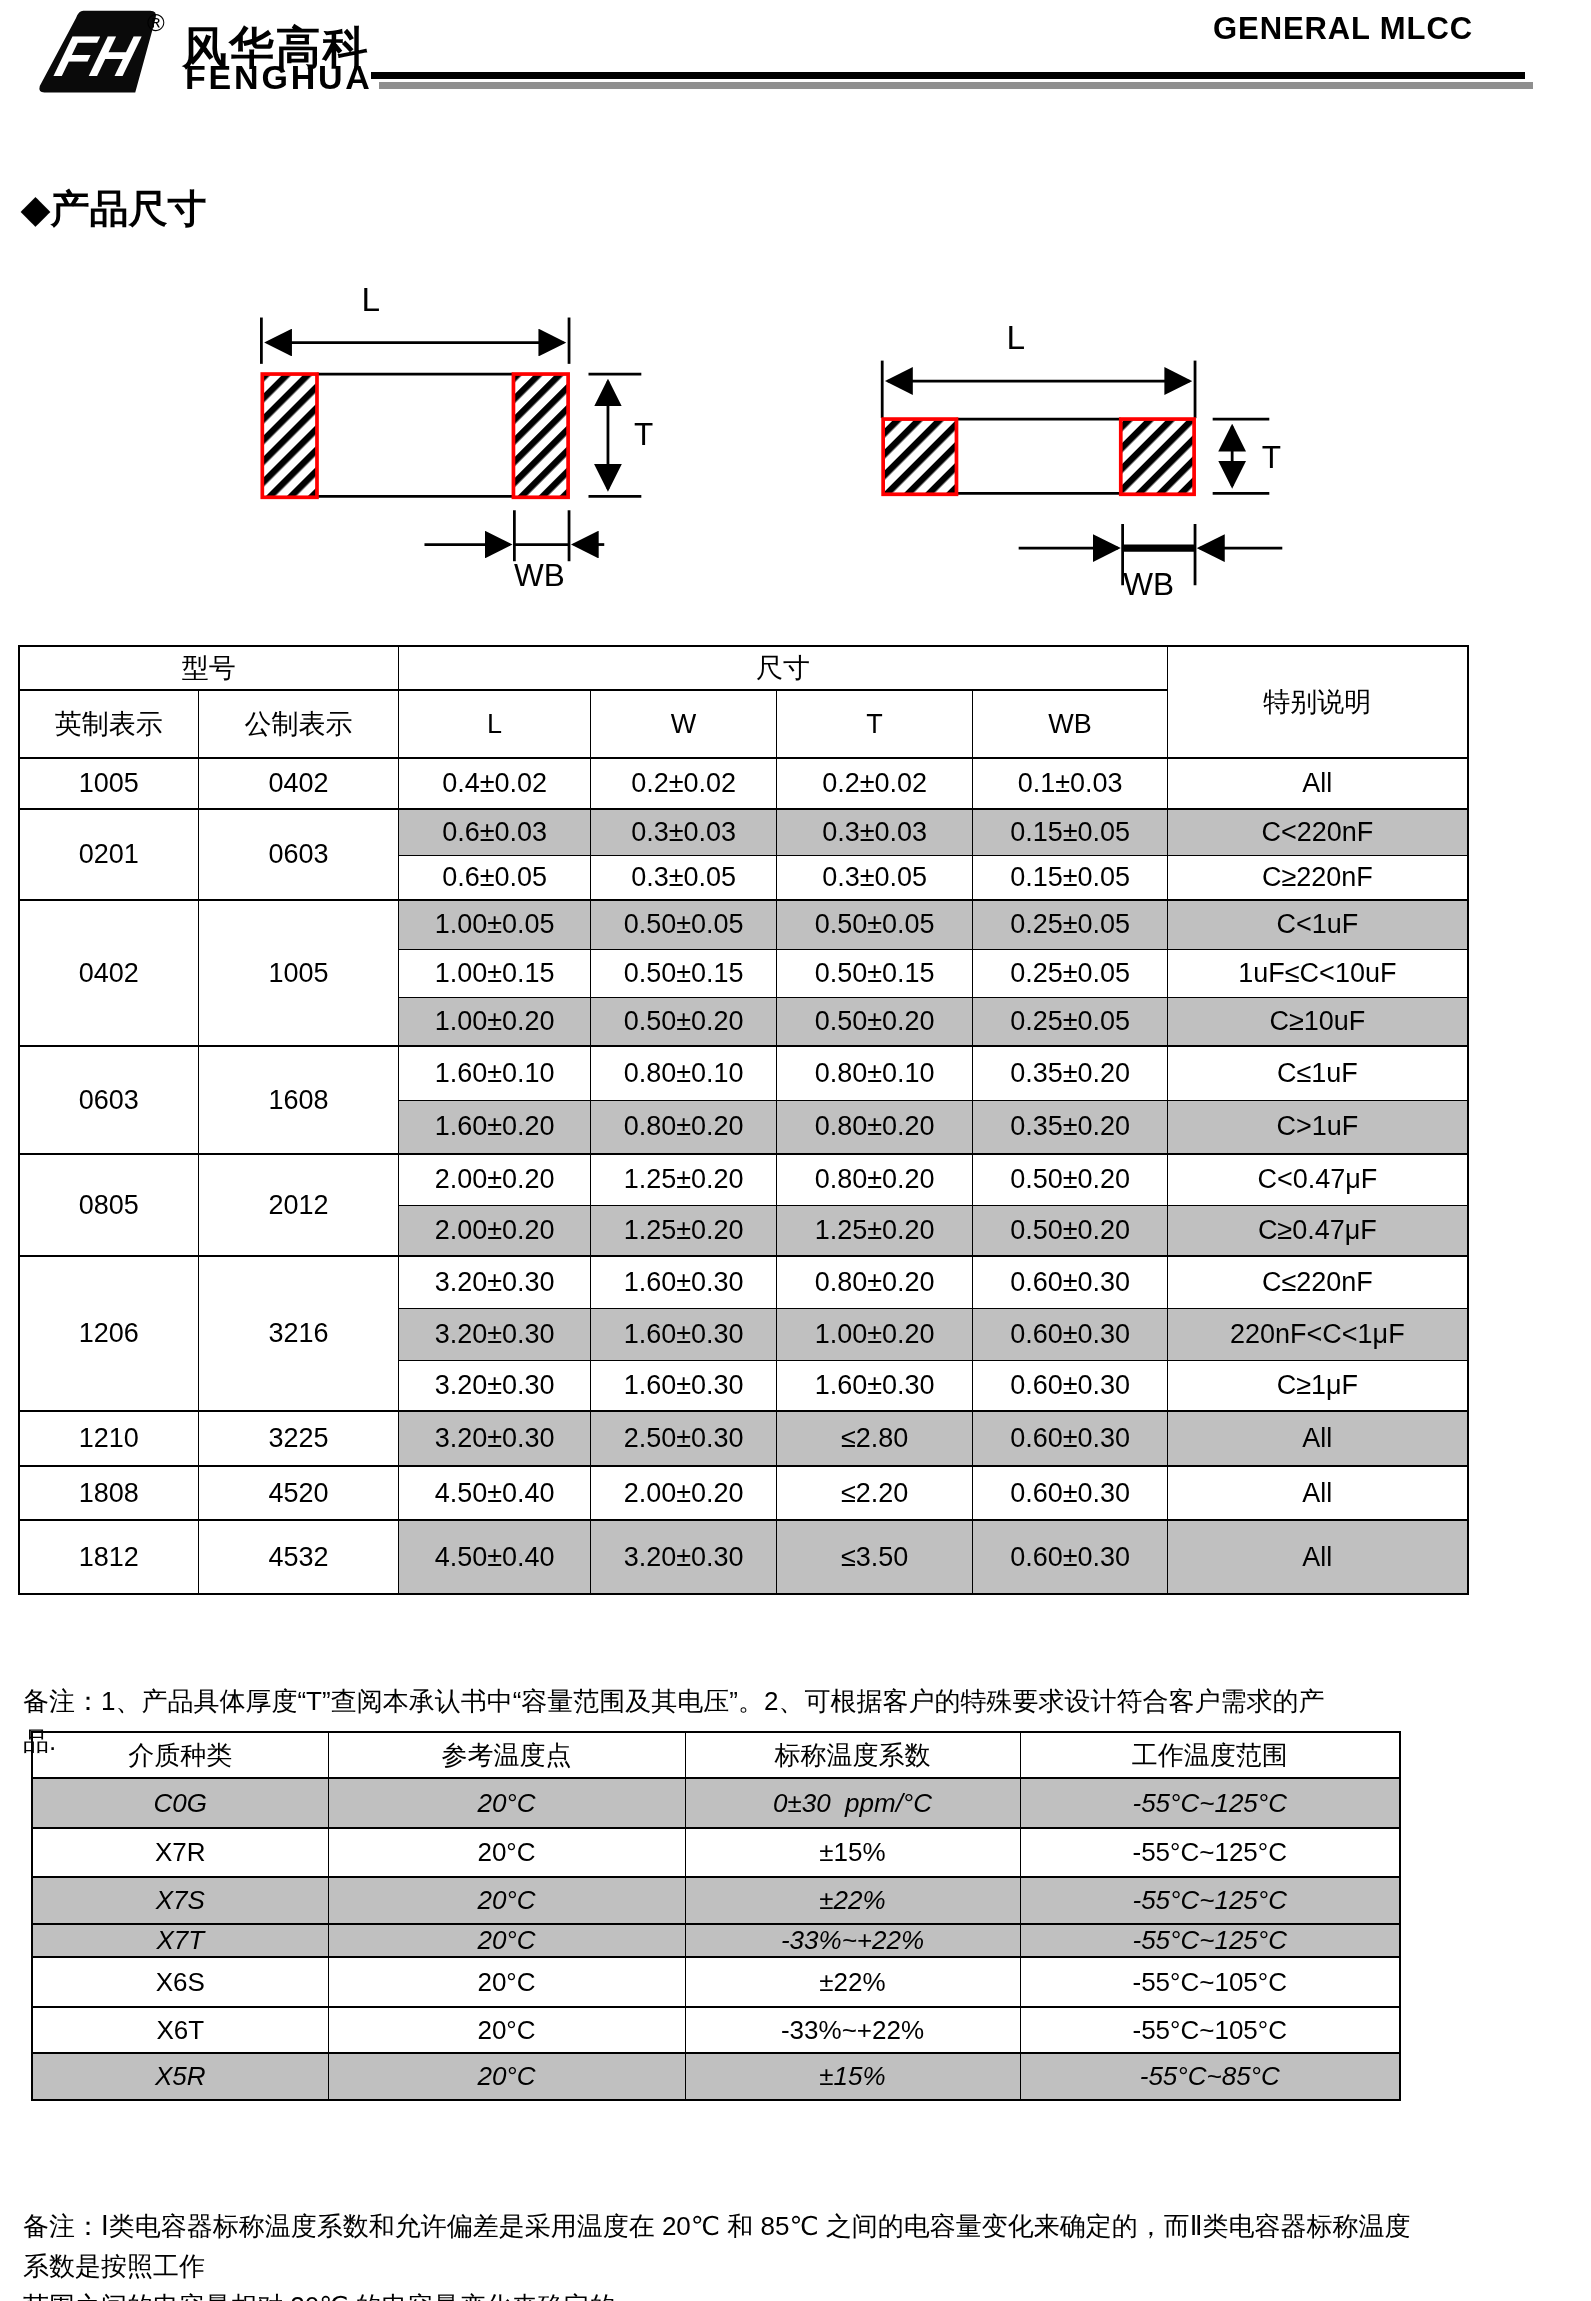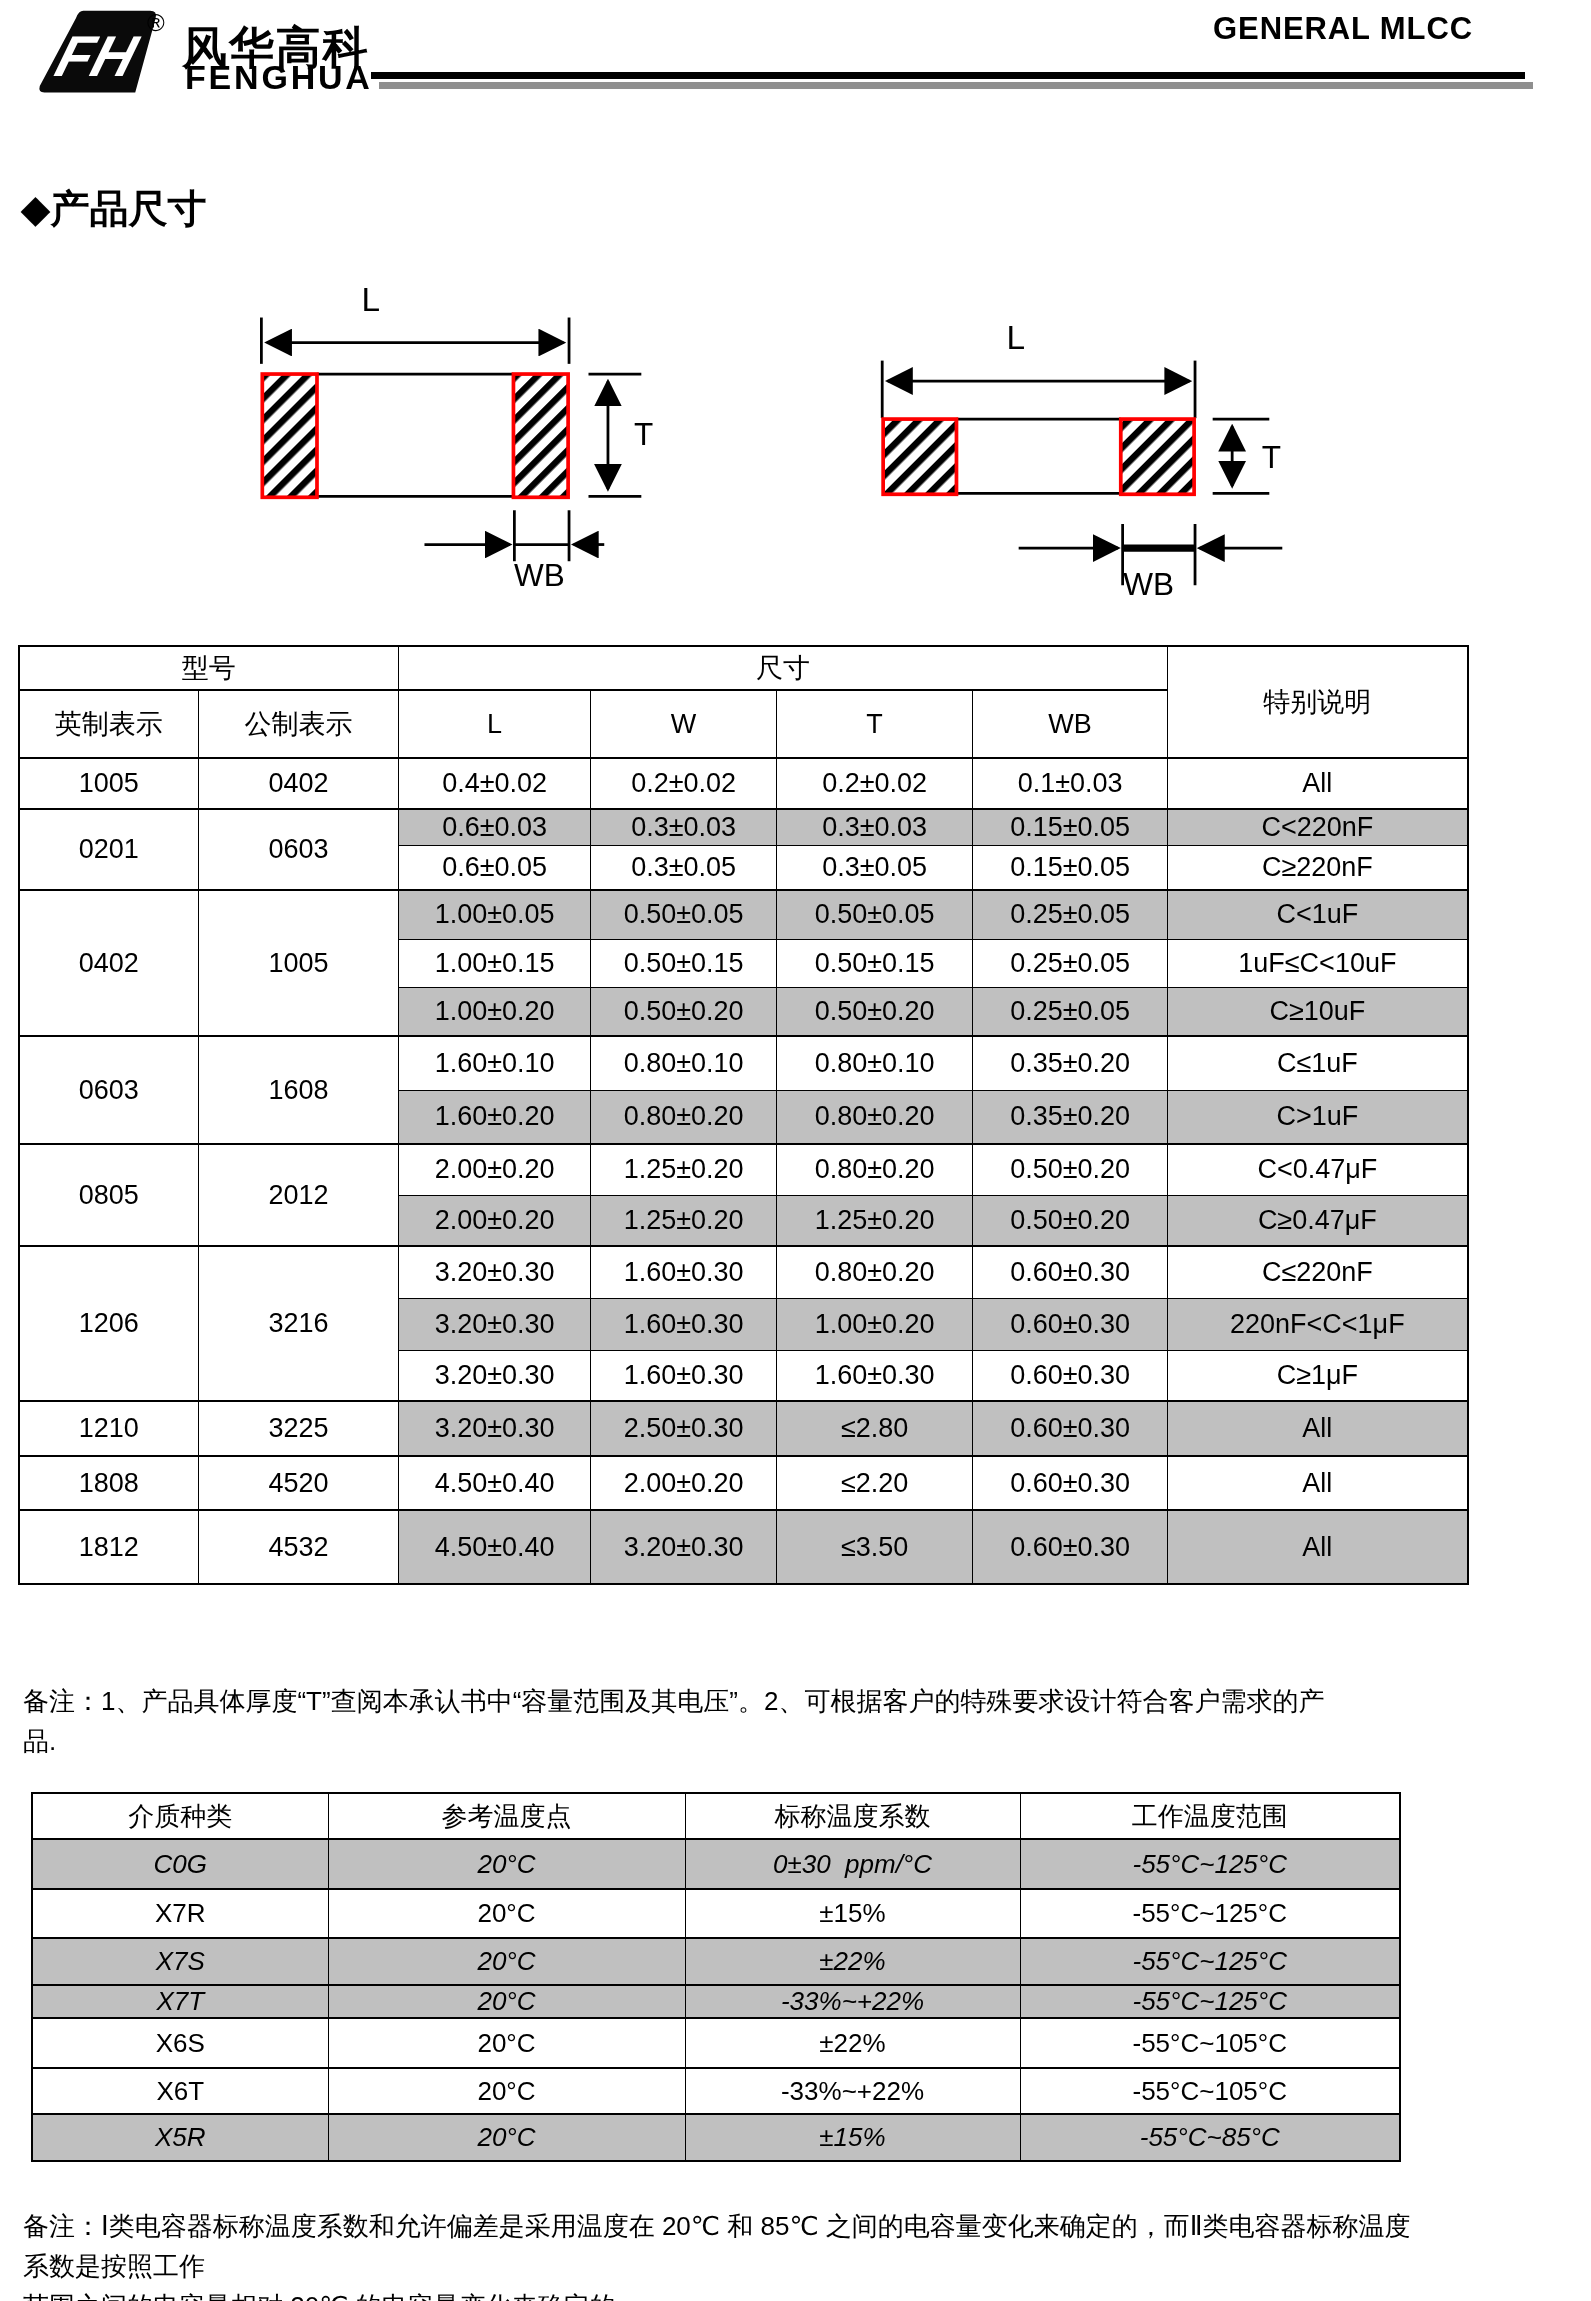--- a/index.html
+++ b/index.html
@@ -30,21 +30,21 @@
   .dim-table{border:2.8px solid #000;}
   .dim-table thead tr.h1{height:44px;}
   .dim-table thead tr.h2{height:68px;}
   .dim-table thead th{font-weight:400;}
   .dim-table thead tr.h1 th{border-bottom:2.8px solid #000;}
   .dim-table thead tr.h2 th{border-bottom:2.8px solid #000;}
   .dim-table tr.group-first td{border-top:2.8px solid #000;}
   .dim-table td.gray{background:#c0c0c0;}
 
   
-  .tc-table{position:absolute;left:31px;top:1792px;width:1368px;border:2.8px solid #000;}
+  .tc-table{position:absolute;left:31px;top:1731px;width:1368px;border:2.8px solid #000;}
   .tc-table th,.tc-table td{border-left:1.9px solid #000;border-right:1.9px solid #000;
       border-top:2.8px solid #000;border-bottom:2.8px solid #000;
       text-align:center;vertical-align:middle;font-size:26px;font-weight:400;padding:0;white-space:pre;}
   .tc-table thead tr{height:46px;}
   .tc-table tr.gray td{background:#c0c0c0;font-style:italic;}
 
   svg text{font-family:"Liberation Sans","DejaVu Sans",sans-serif;}
 </style>
 </head>
 <body>
@@ -152,21 +152,21 @@
     <tbody id="dim-body">
         <tr class="group-first" style="height: 51px;">
           <td rowspan="1">1005</td>
           <td rowspan="1">0402</td>
           <td>0.4±0.02</td>
           <td>0.2±0.02</td>
           <td>0.2±0.02</td>
           <td>0.1±0.03</td>
           <td>All</td>
         </tr>
-        <tr class="group-first" style="height: 36px; padding-left: 8px;">
+        <tr class="group-first" style="height: 46px; padding-left: 8px;">
           <td rowspan="2">0201</td>
           <td rowspan="2">0603</td>
           <td class="gray">0.6±0.03</td>
           <td class="gray">0.3±0.03</td>
           <td class="gray">0.3±0.03</td>
           <td class="gray">0.15±0.05</td>
           <td class="gray">C&lt;220nF</td>
         </tr>
         <tr style="height: 45px;">
           <td>0.6±0.05</td>

